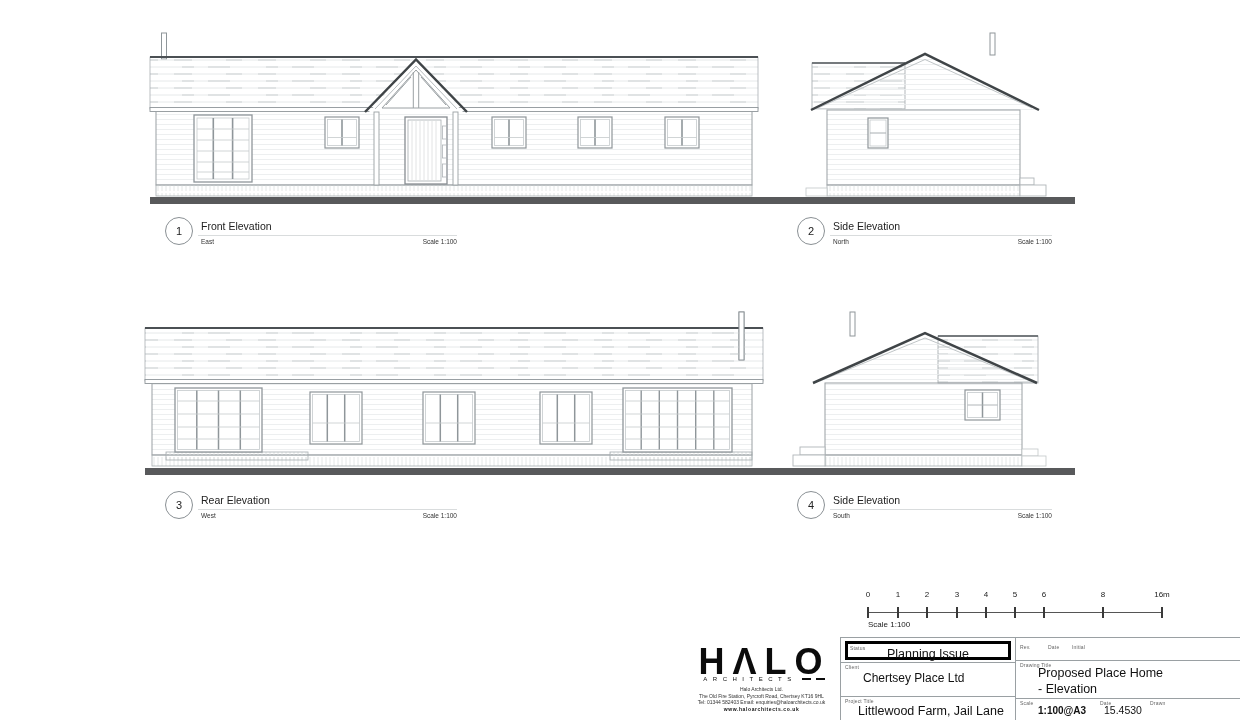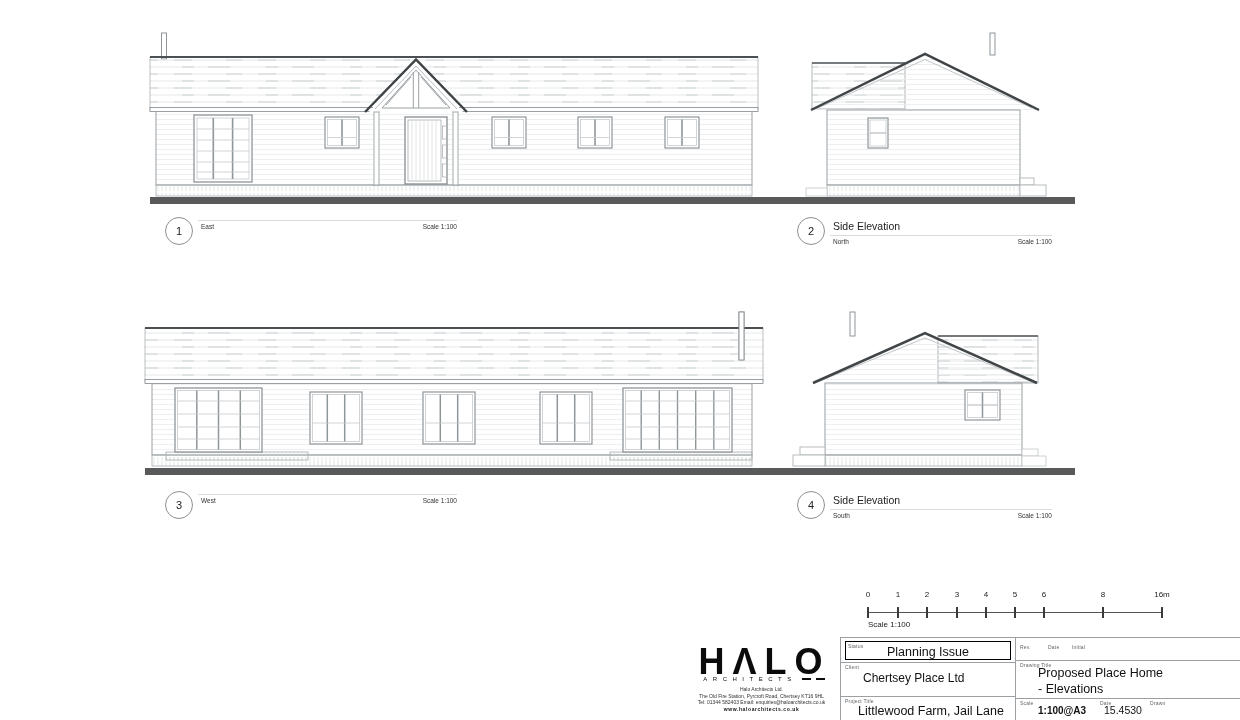--- a/index.html
+++ b/index.html
@@ -24,21 +24,21 @@
   .sb-line { position:absolute; top:24px; left:8px; width:294px; height:1px; background:#555; }
   .sb-tick { position:absolute; top:19px; width:2px; height:11px; background:#3a3a3a; transform:translateX(-1px); }
   .sb-caption { position:absolute; left:8px; top:32px; font-size:8px; color:#222; }
 
   
   .tb-vline, .tb-hline { position:absolute; background:#9aa0a3; }
   .tb-vline { width:1px; } .tb-hline { height:1px; }
   .tiny { position:absolute; font-size:5px; color:#666; letter-spacing:0.2px; }
   .tb-value { position:absolute; font-size:12px; color:#111; }
   .status-box { position:absolute; left:845px; top:641px; width:166px; height:19px;
-    border:1px solid #000000; background:#fff; }
+    border:3px solid #000000; background:#fff; }
   .status-box .tiny { left:2px; top:1px; }
   .status-text { position:absolute; left:0; top:3px; width:100%; text-align:center; font-size:12.5px; color:#111; }
 
   
   .logo-block { position:absolute; left:683px; top:645px; width:157px; height:75px; text-align:center; }
   .logo-main { font-size:36px; font-weight:bold; letter-spacing:8px; color:#0b0b0b; line-height:34px;
     margin-left:6px; }
   .logo-sub-row { display:flex; align-items:center; justify-content:center; gap:5px; margin-top:-3px; }
   .logo-sub { font-size:6px; letter-spacing:5.5px; color:#0b0b0b; margin-left:5px; }
   .logo-dash { display:inline-block; width:9px; height:2.5px; background:#0b0b0b; }
@@ -231,20 +231,21 @@
       <rect x="1022" y="456" width="24" height="10" fill="#fff" stroke="#c2c7c9" stroke-width="0.8"></rect>
     </g>
 
     <rect x="145" y="468" width="930" height="7" fill="#58595b"></rect>
   </svg>
 
   <div class="ev-label" style="left:165px; top:217px; width:292px;">
     <div class="ev-circle">
         <span>1</span>
       </div>
+    <div class="ev-title">Front Elevation</div>
     <div class="ev-rule"></div>
     <div class="ev-sub">
       <span>East</span>
       <span>Scale 1:100</span>
     </div>
   </div>
   <div class="ev-label" style="left:797px; top:217px; width:255px;">
     <div class="ev-circle">
         <span>2</span>
       </div>
@@ -252,20 +253,21 @@
     <div class="ev-rule"></div>
     <div class="ev-sub">
       <span>North</span>
       <span>Scale 1:100</span>
     </div>
   </div>
   <div class="ev-label" style="left:165px; top:491px; width:292px;">
     <div class="ev-circle">
         <span>3</span>
       </div>
+    <div class="ev-title">Rear Elevation</div>
     <div class="ev-rule"></div>
     <div class="ev-sub">
       <span>West</span>
       <span>Scale 1:100</span>
     </div>
   </div>
   <div class="ev-label" style="left:797px; top:491px; width:255px;">
     <div class="ev-circle">
         <span>4</span>
       </div>
@@ -334,21 +336,21 @@
     <div class="tb-value" style="left:863px; top:671px;">Chertsey Place Ltd</div>
     <span class="tiny" style="left:845px; top:698px;">Project Title</span>
     <div class="tb-value" style="left:858px; top:704px; font-size:12.5px;text-align:right;">Littlewood Farm, Jail Lane</div>
 
     <span class="tiny" style="left:1020px; top:644px;">Rev.</span>
     <span class="tiny" style="left:1048px; top:644px;">Date</span>
     <span class="tiny" style="left:1072px; top:644px;">Initial</span>
 
     <span class="tiny" style="left:1020px; top:662px;">Drawing Title</span>
     <div class="tb-value" style="left:1038px; top:666px; font-size:12.5px;">Proposed Place Home</div>
-    <div class="tb-value" style="left:1038px; top:682px; font-size:12.5px;">- Elevations</div>
+    <div class="tb-value" style="left:1038px; top:682px; font-size:12.5px;">- Elevation</div>
 
     <span class="tiny" style="left:1020px; top:700px;">Scale</span>
     <div class="tb-value" style="left:1038px; top:705px; font-size:10px;font-weight:bold;">1:100@A3</div>
     <span class="tiny" style="left:1100px; top:700px;">Date</span>
     <div class="tb-value" style="left:1104px; top:704px; font-size:10.5px;">15.4530</div>
     <span class="tiny" style="left:1150px; top:700px;">Drawn</span>
     <div class="tb-value" style="left:1219px; top:704px; font-size:11px;padding-left:24px;">KF</div>
   </div>
 
 </div>

